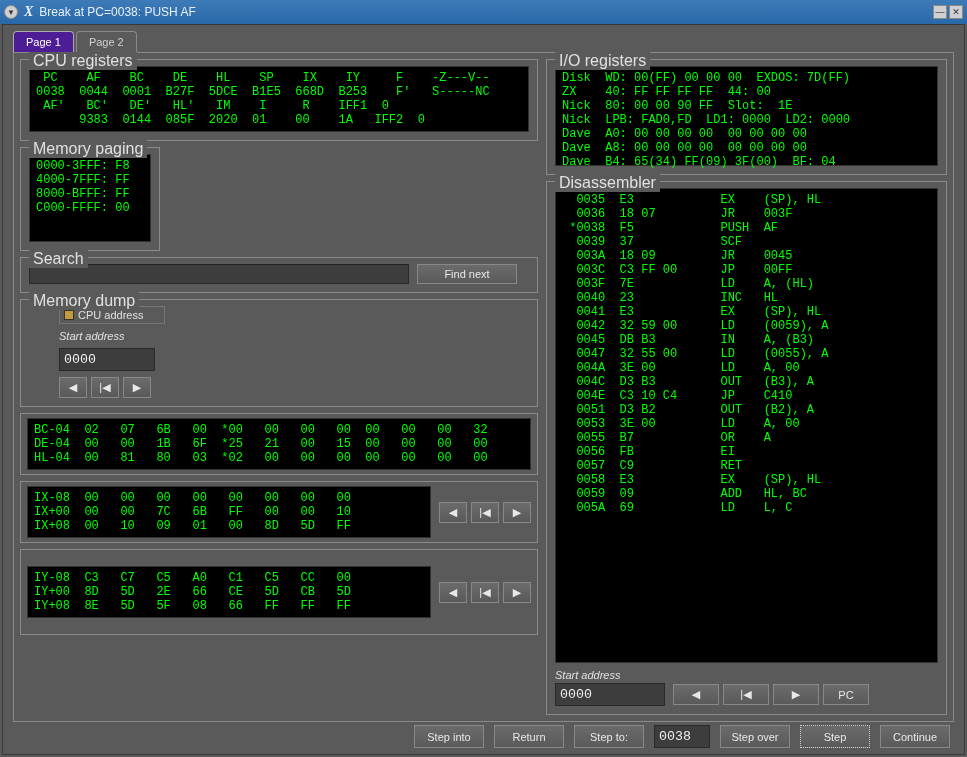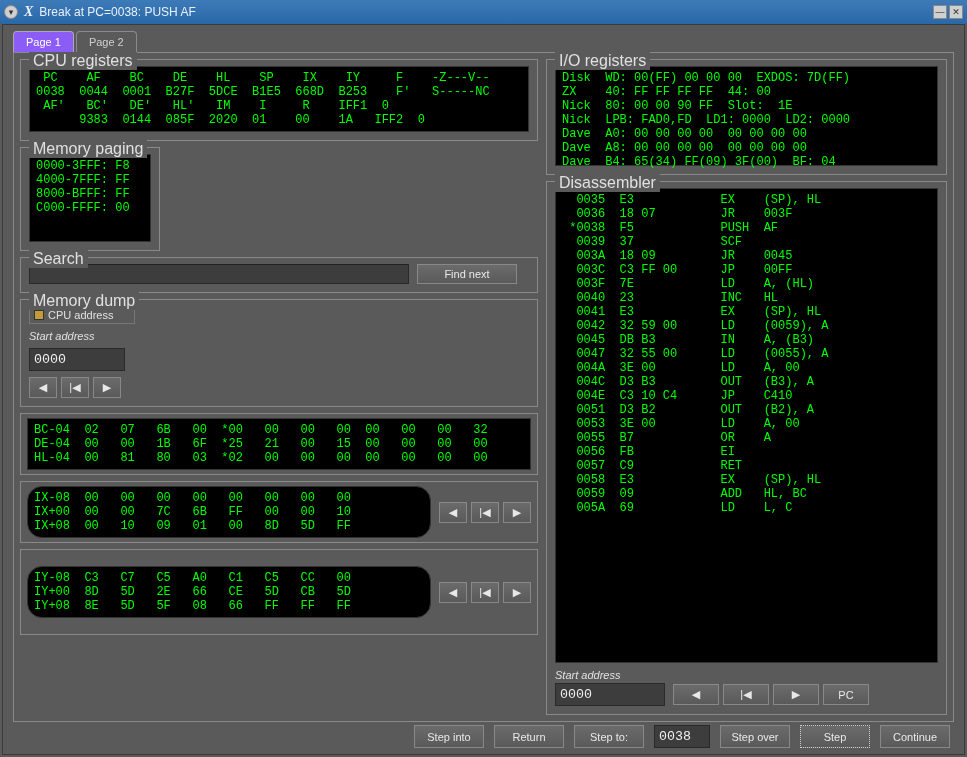--- a/index.html
+++ b/index.html
@@ -50,21 +50,21 @@
   border: 1px solid #8a8a8a;
   border-bottom: none;
   background: #5a5a5a;
   color: #cfcfcf;
   margin-right: 2px;
   border-top-left-radius: 4px;
   border-top-right-radius: 4px;
   cursor: pointer;
 }
 .tab.active {
-  background: #8b5cf6;
+  background: #4c1d95;
   color: #fff;
   border-color: #aaa;
 }
 .page {
   margin: 0 10px 4px 10px;
   border: 1px solid #8a8a8a;
   border-top: 1px solid #8a8a8a;
   padding: 6px;
   height: 670px;
 }
@@ -111,34 +111,34 @@
   border: 1px solid #888;
   color: #e8e8e8;
   padding: 3px 0;
   font-size: 11px;
   cursor: pointer;
   min-width: 72px;
   text-align: center;
 }
 .btn.small { min-width: 34px; padding: 2px 0; }
 .memdump-group .mono { height: 96px; }
-.mem-ctrls { display: flex; flex-direction: column; gap: 6px; width: 106px; }
+.mem-ctrls { display: flex; flex-direction: column; gap: 6px; width: 106px; margin-left: 30px; }
 .lbl { color: #e0e0e0; font-size: 11px; font-style: italic; }
 .addr-input {
   background: #3d3d3d;
   border: 1px solid #2a2a2a;
   color: #eee;
   padding: 3px 4px;
   font-family: "Courier New", monospace;
   width: 96px;
 }
 .nav-btns { display: flex; gap: 4px; }
 .nav-btns .btn { min-width: 28px; padding: 3px 0; }
 .tri-block { display: flex; gap: 8px; align-items: center; }
-.tri-block .mono { flex: 1; border-radius: 15px; }
+.tri-block .mono { flex: 1; }
 .disasm-group { flex: 1; display: flex; flex-direction: column; }
 .disasm-group .mono { flex: 1; overflow: hidden; }
 .io-group .mono { height: 96px; }
 .disasm-foot { margin-top: 6px; display: flex; align-items: center; gap: 8px; }
 .disasm-foot .lbl-col { display:flex; flex-direction:column; gap:2px; }
 .bottom-bar {
   position: absolute;
   left: 0; right: 0; bottom: 6px;
   display: flex;
   justify-content: flex-end;

